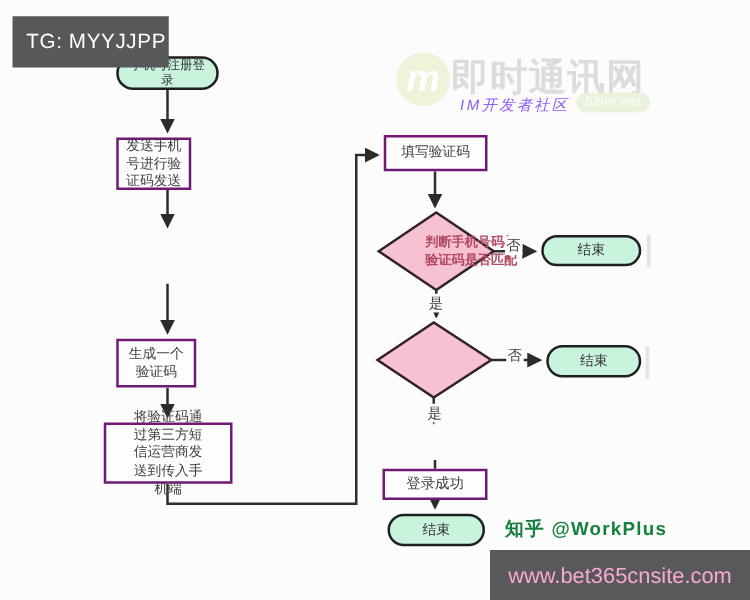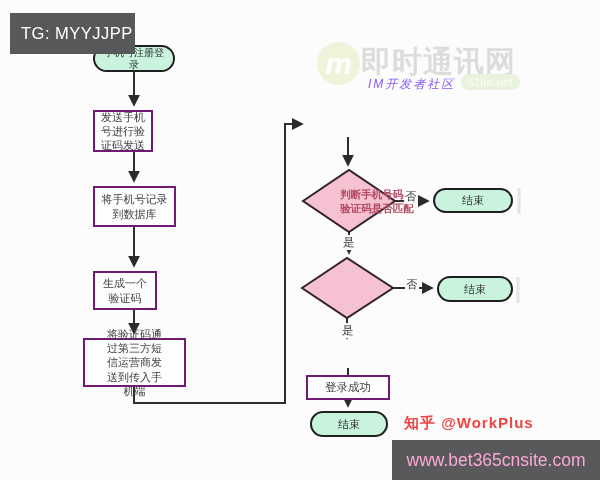--- a/index.html
+++ b/index.html
@@ -29,21 +29,21 @@
     background:#57585a;color:#fff;font-size:16.5px;letter-spacing:.5px;
     display:flex;align-items:center;padding-left:11px;box-sizing:border-box;
   }
   .site-bar{
     position:absolute;left:392px;top:440px;width:208px;height:40px;z-index:5;
     background:#59595b;color:#f9a8d4;font-size:17.5px;
     display:flex;align-items:center;justify-content:center;
   }
   .zhihu-mark{
     position:absolute;left:404px;top:414px;z-index:2;
-    color:#ef4444;font-size:15px;letter-spacing:1px;font-weight:600;
+    color:#15803d;font-size:15px;letter-spacing:1px;font-weight:600;
   }
   .brand-logo{
     position:absolute;left:317px;top:42px;width:43px;height:43px;z-index:2;
     background:#eef3da;border-radius:50%;color:#ffffff;
     font-size:30px;font-weight:bold;font-style:italic;
     display:flex;align-items:center;justify-content:center;
   }
   .brand-title{
     position:absolute;left:361px;top:42px;z-index:2;
     color:#dcdcdc;font-size:30px;font-weight:bold;letter-spacing:1px;
@@ -97,26 +97,26 @@
   <div class="brand-pill">52im.net</div>
 
   <div class="tg-badge">TG: MYYJJPP</div>
   <div class="site-bar">www.bet365cnsite.com</div>
   <div class="zhihu-mark">知乎 @WorkPlus</div>
 
   <div class="node terminator" style="left:93px;top:45px;width:82px;height:27px;font-size:10px;line-height:1.2;padding:0 7px;">手机号注册登录</div>
 
   <div class="node" style="left:93px;top:110px;width:60px;height:42px;padding:0 5px;">发送手机号进行验证码发送</div>
 
-  <div class="node" style="left:93px;top:186px;width:83px;height:41px;padding:0 5px;">将手机号记录到数据库</div>
 
   <div class="node" style="left:93px;top:271px;width:64px;height:39px;padding:0 5px;">生成一个验证码</div>
 
   <div class="node" style="left:83px;top:338px;width:103px;height:49px;padding:0 20px;">将验证码通过第三方短信运营商发送到传入手机端</div>
 
+  <div class="node" style="left:307px;top:108px;width:83px;height:29px;">填写验证码</div>
 
   <div class="decision-text" style="left:311px;top:188px;width:76px;">判断手机号码与验证码是否匹配</div>
 
   <div class="node terminator" style="left:433px;top:188px;width:80px;height:25px;">结束</div>
 
 
   <div class="node terminator" style="left:437px;top:276px;width:76px;height:26px;">结束</div>
 
   <div class="node" style="left:306px;top:343px;width:84px;height:25px;font-size:11.5px;margin-top:32px;">登录成功</div>
 

